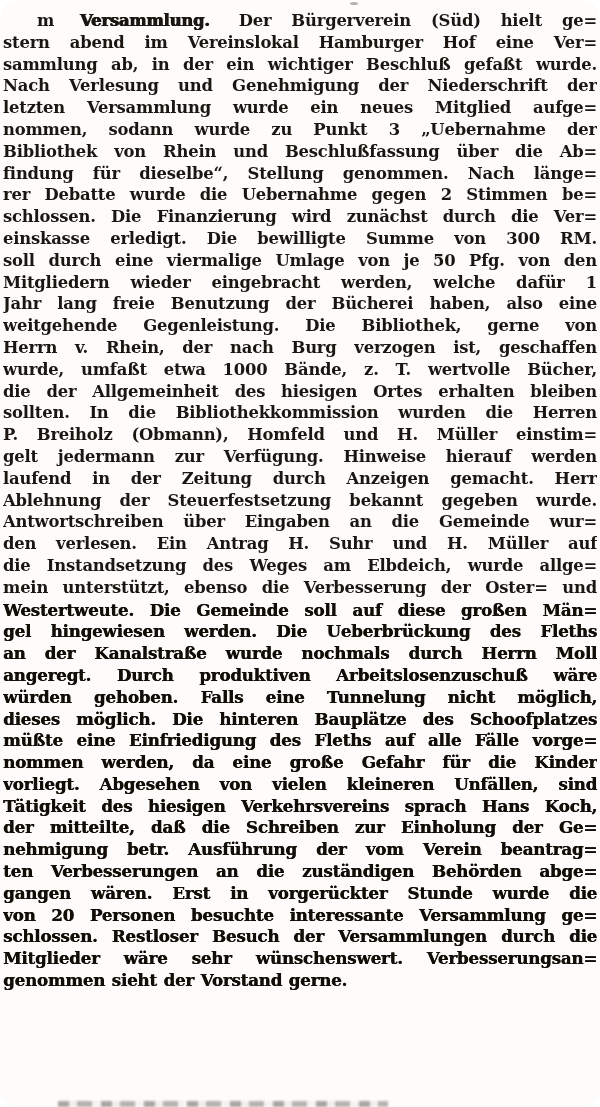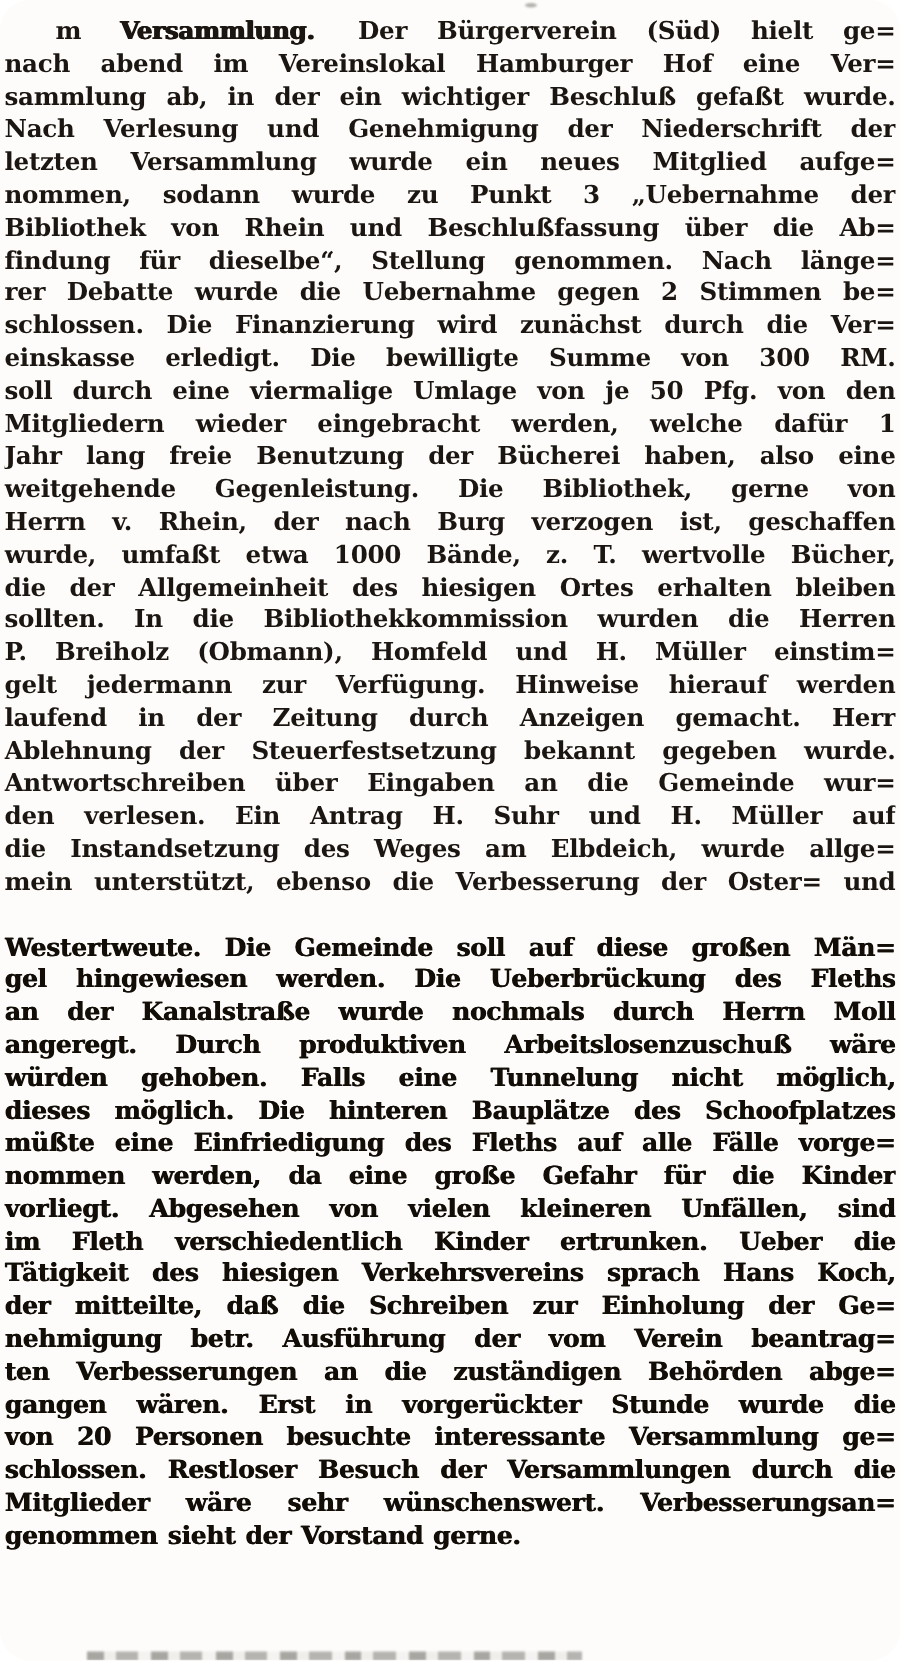--- a/index.html
+++ b/index.html
@@ -40,21 +40,21 @@
     font-weight: bold;
     text-shadow: 0.6px 0 0 currentColor, -0.3px 0 0 currentColor;
     margin-right: 9px;
   }
   
   .heavy {
     font-size: 16.7px;
     color: #120d07;
     text-shadow: 0.45px 0 0 currentColor;
   }
-  .block-gap { margin-top: 22px; }
+  .block-gap { margin-top: 1px; }
   .last-line { text-align-last: left; }
   
   .top-smudge {
     position: absolute;
     top: 2px; left: 350px;
     width: 8px; height: 3px;
     background: rgba(40,35,28,0.35);
     border-radius: 50%;
     filter: blur(0.6px);
   }
@@ -83,21 +83,21 @@
   <div class="article">
 
     <div class="line first-line">
       <span class="lead-mark">m</span>
       <span class="article-title">Versammlung.</span>
       <span>Der Bürgerverein (Süd) hielt ge=</span>
     </div>
 
     <div>
 
-    <div class="line">nach abend im Vereinslokal Hamburger Hof eine Ver=</div>
+    <div class="line">stern abend im Vereinslokal Hamburger Hof eine Ver=</div>
         <div class="line">sammlung ab, in der ein wichtiger Beschluß gefaßt wurde.</div>
         <div class="line">Nach Verlesung und Genehmigung der Niederschrift der</div>
         <div class="line">letzten Versammlung wurde ein neues Mitglied aufge=</div>
         <div class="line">nommen, sodann wurde zu Punkt 3 „Uebernahme der</div>
         <div class="line">Bibliothek von Rhein und Beschlußfassung über die Ab=</div>
         <div class="line">findung für dieselbe“, Stellung genommen. Nach länge=</div>
         <div class="line">rer Debatte wurde die Uebernahme gegen 2 Stimmen be=</div>
         <div class="line">schlossen. Die Finanzierung wird zunächst durch die Ver=</div>
         <div class="line">einskasse erledigt. Die bewilligte Summe von 300 RM.</div>
         <div class="line">soll durch eine viermalige Umlage von je 50 Pfg. von den</div>
@@ -118,21 +118,20 @@
         <div class="line">mein unterstützt, ebenso die Verbesserung der Oster= und</div>
         <div class="line heavy block-gap">Westertweute. Die Gemeinde soll auf diese großen Män=</div>
         <div class="line heavy">gel hingewiesen werden. Die Ueberbrückung des Fleths</div>
         <div class="line heavy">an der Kanalstraße wurde nochmals durch Herrn Moll</div>
         <div class="line heavy">angeregt. Durch produktiven Arbeitslosenzuschuß wäre</div>
         <div class="line heavy">würden gehoben. Falls eine Tunnelung nicht möglich,</div>
         <div class="line heavy">dieses möglich. Die hinteren Bauplätze des Schoofplatzes</div>
         <div class="line heavy">müßte eine Einfriedigung des Fleths auf alle Fälle vorge=</div>
         <div class="line heavy">nommen werden, da eine große Gefahr für die Kinder</div>
         <div class="line heavy">vorliegt. Abgesehen von vielen kleineren Unfällen, sind</div>
-        <div class="line heavy">im Fleth verschiedentlich Kinder ertrunken. Ueber die</div>
         <div class="line heavy">Tätigkeit des hiesigen Verkehrsvereins sprach Hans Koch,</div>
         <div class="line heavy">der mitteilte, daß die Schreiben zur Einholung der Ge=</div>
         <div class="line heavy">nehmigung betr. Ausführung der vom Verein beantrag=</div>
         <div class="line heavy">ten Verbesserungen an die zuständigen Behörden abge=</div>
         <div class="line heavy">gangen wären. Erst in vorgerückter Stunde wurde die</div>
         <div class="line heavy">von 20 Personen besuchte interessante Versammlung ge=</div>
         <div class="line heavy">schlossen. Restloser Besuch der Versammlungen durch die</div>
         <div class="line heavy">Mitglieder wäre sehr wünschenswert. Verbesserungsan=</div>
         <div class="line heavy last-line">genommen sieht der Vorstand gerne.</div>
       </div>

